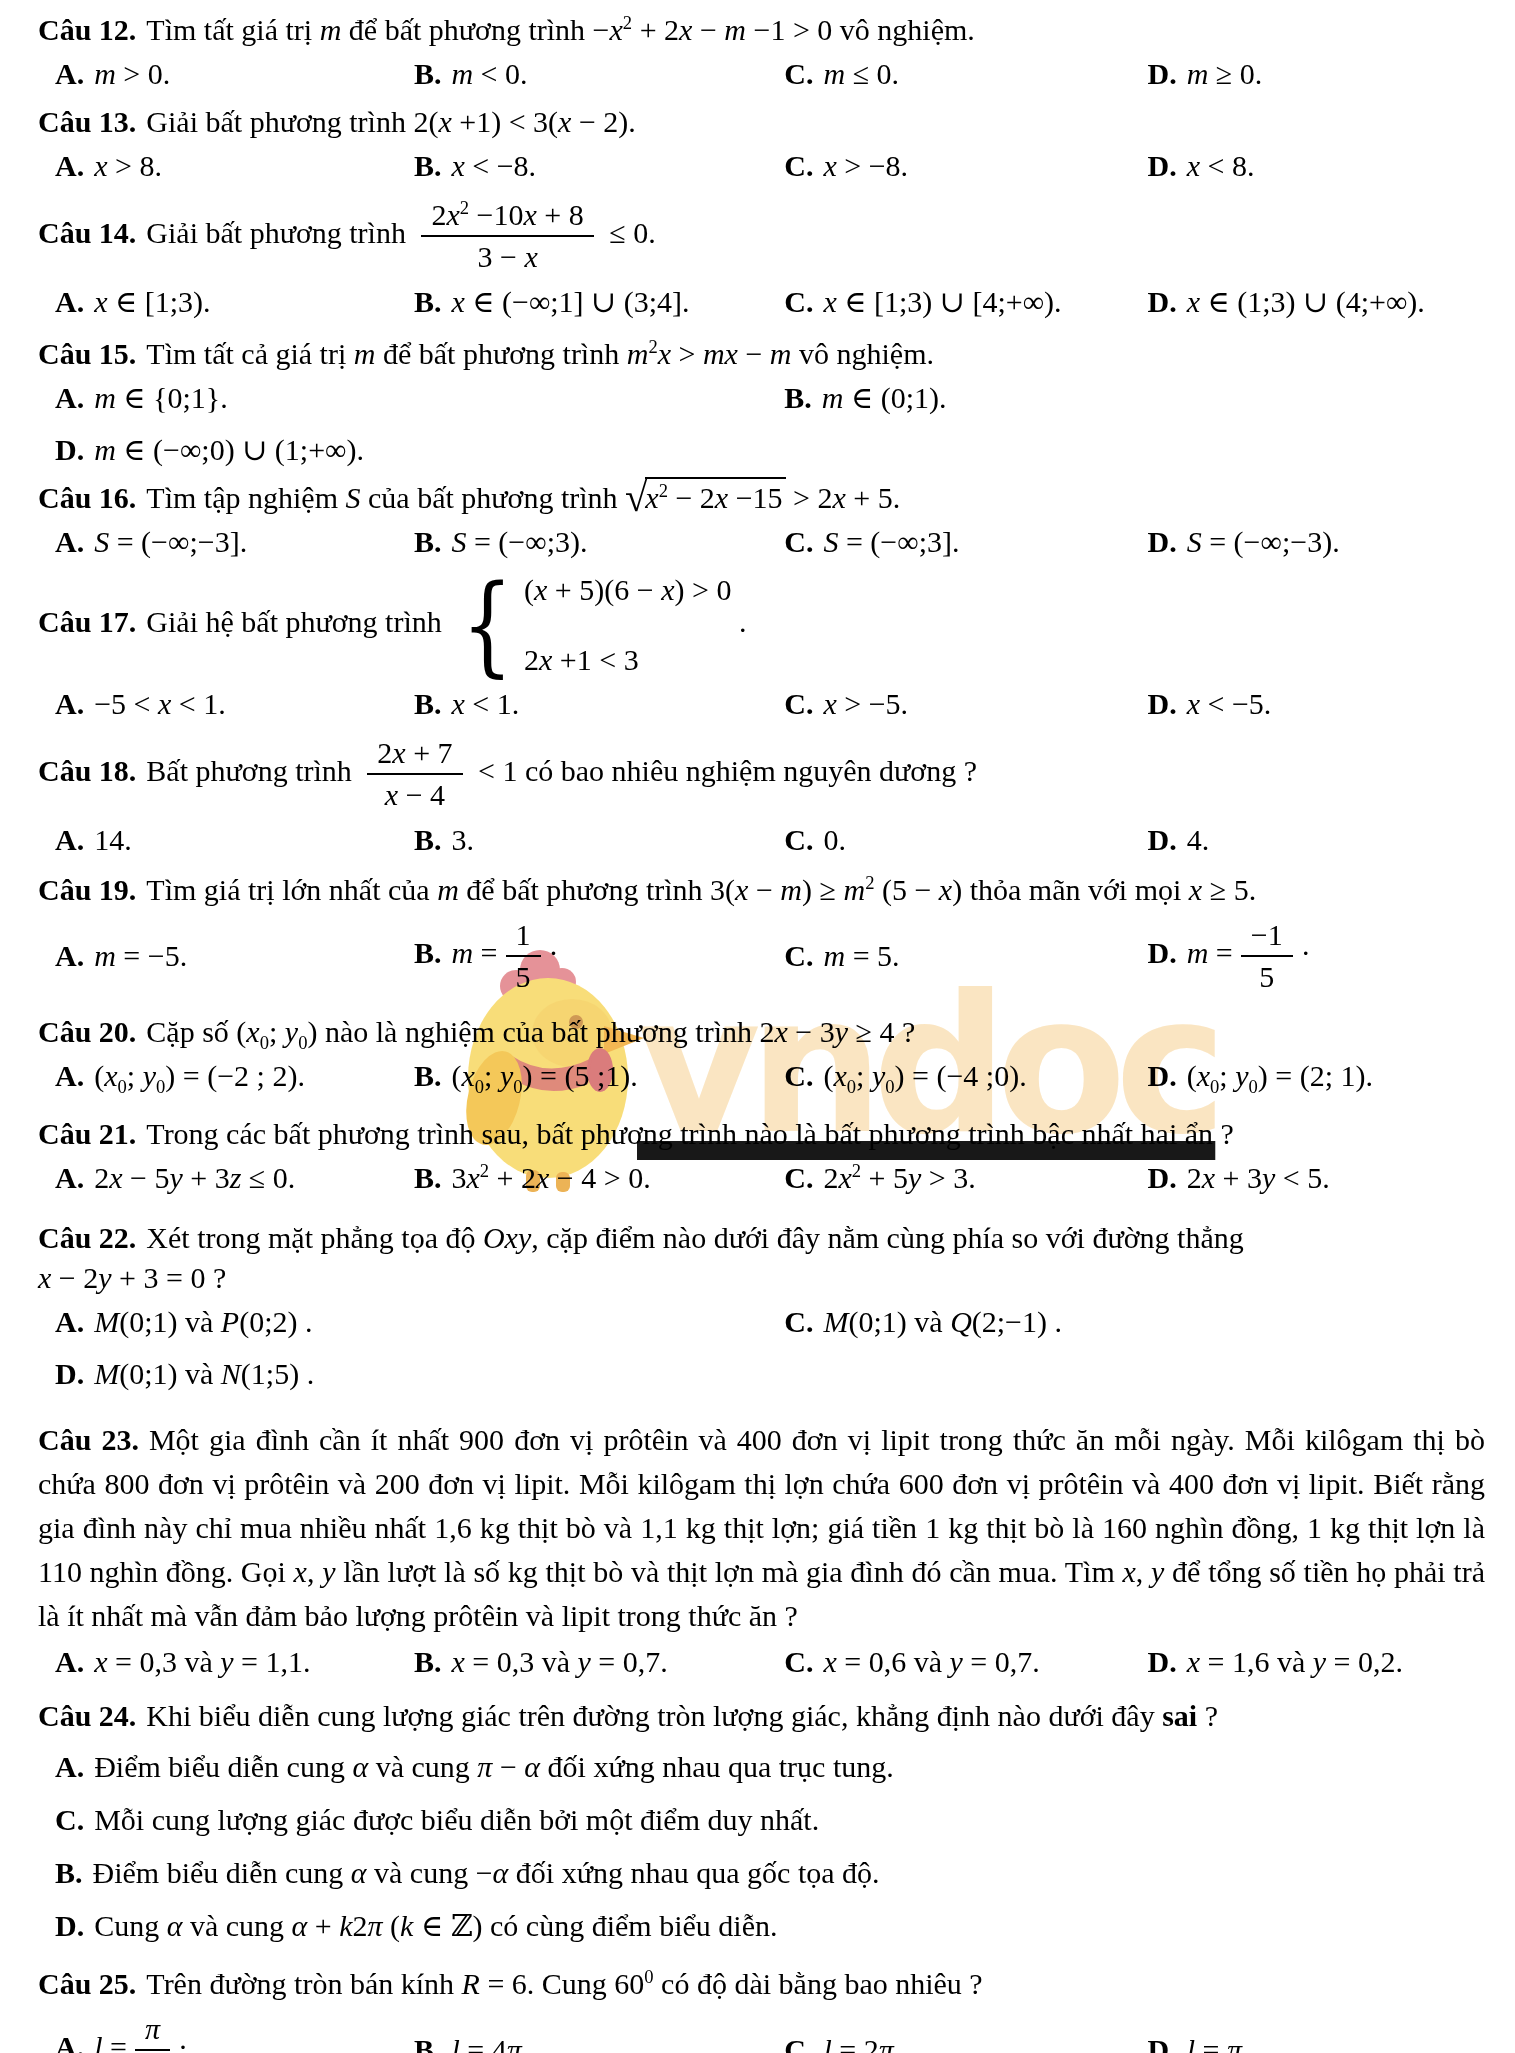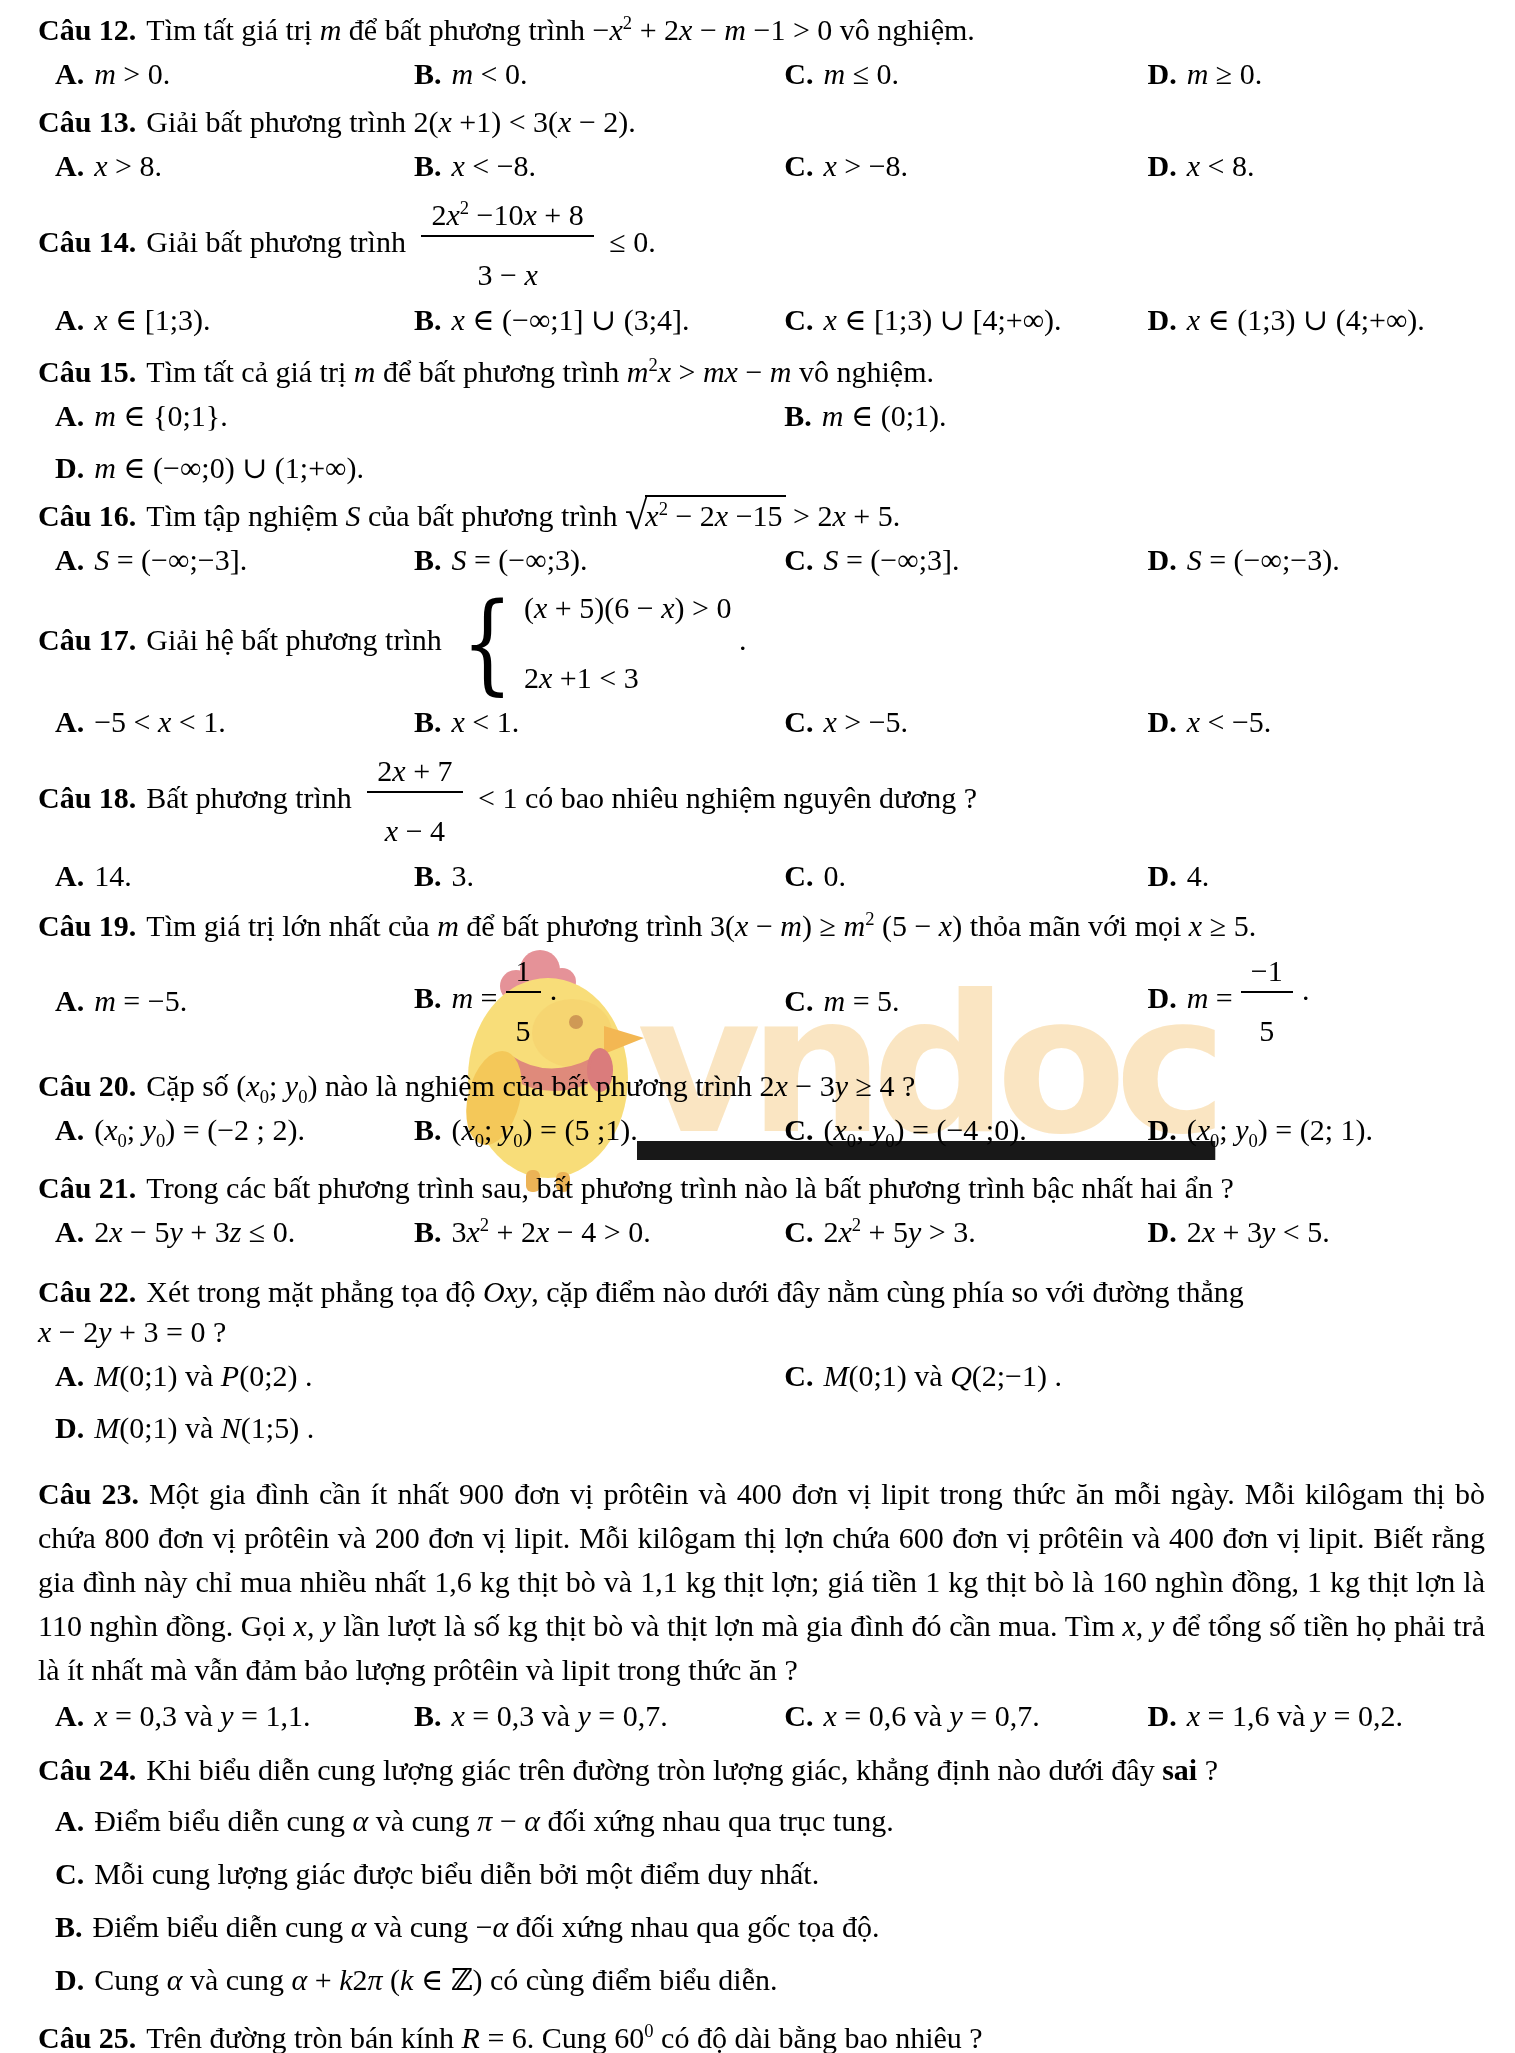--- a/index.html
+++ b/index.html
@@ -20,21 +20,21 @@
   .cols-1{display:block;}
   .cols-1 .answer{margin-top:9px;line-height:44px;}
   .answer{line-height:40px;}
   .seg-b{font-weight:700;}
   .seg-m i{font-style:italic;}
   sup{font-size:0.62em;vertical-align:super;line-height:0;}
   sub{font-size:0.62em;vertical-align:sub;line-height:0;}
   .frac{display:inline-flex;flex-direction:column;text-align:center;vertical-align:middle;
         margin:3px 8px;line-height:36px;}
   .frac .num{border-bottom:2.5px solid #000;padding:0 10px 2px;}
-  .frac .den{padding-top:20px;}
+  .frac .den{padding-top:2px;}
   .sqrt{white-space:nowrap;}
   .rsign{font-size:1.35em;vertical-align:-3px;letter-spacing:-2px;}
   .rad{border-top:2.5px solid #000;padding:2px 3px 0 0;}
   .sys{display:inline-flex;align-items:center;vertical-align:middle;margin-left:4px;}
   .brace{font-family:"DejaVu Serif",serif;font-size:108px;font-weight:400;line-height:96px;
          transform:scaleX(.75);display:inline-block;}
   .syslines{display:inline-flex;flex-direction:column;gap:30px;margin-left:2px;text-align:left;}
   .watermark{position:absolute;left:452px;top:938px;z-index:1;display:flex;align-items:center;
              pointer-events:none;text-decoration:underline;}
   .wm-text{font-family:"DejaVu Sans",sans-serif;font-weight:700;font-size:190px;line-height:1;

